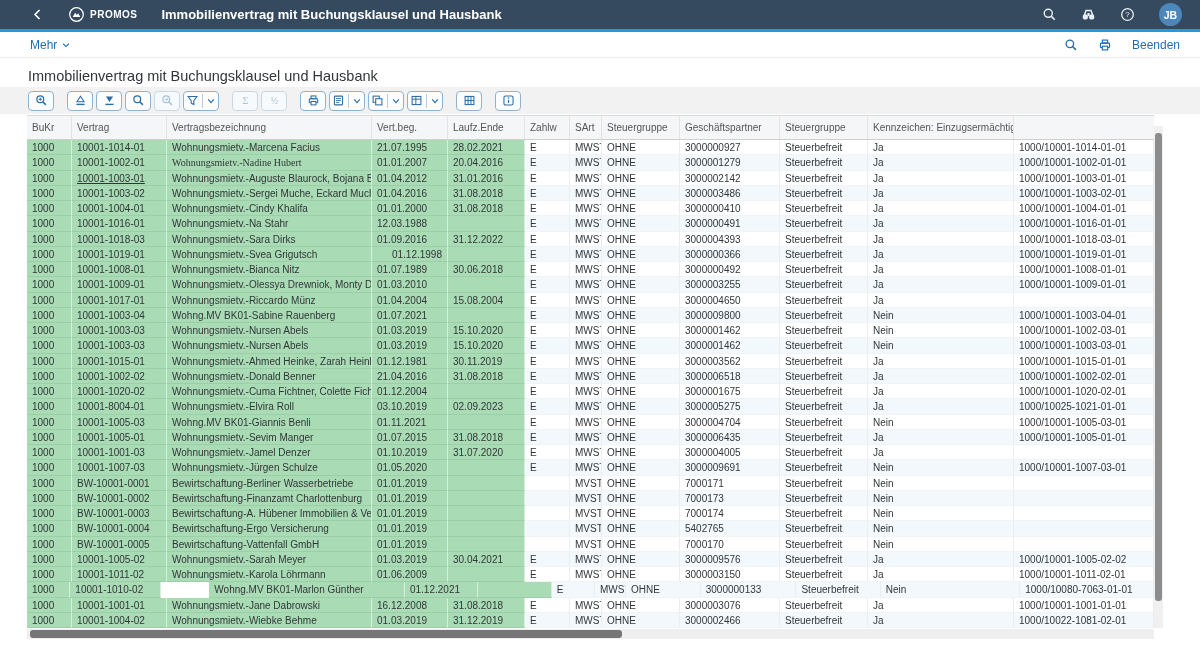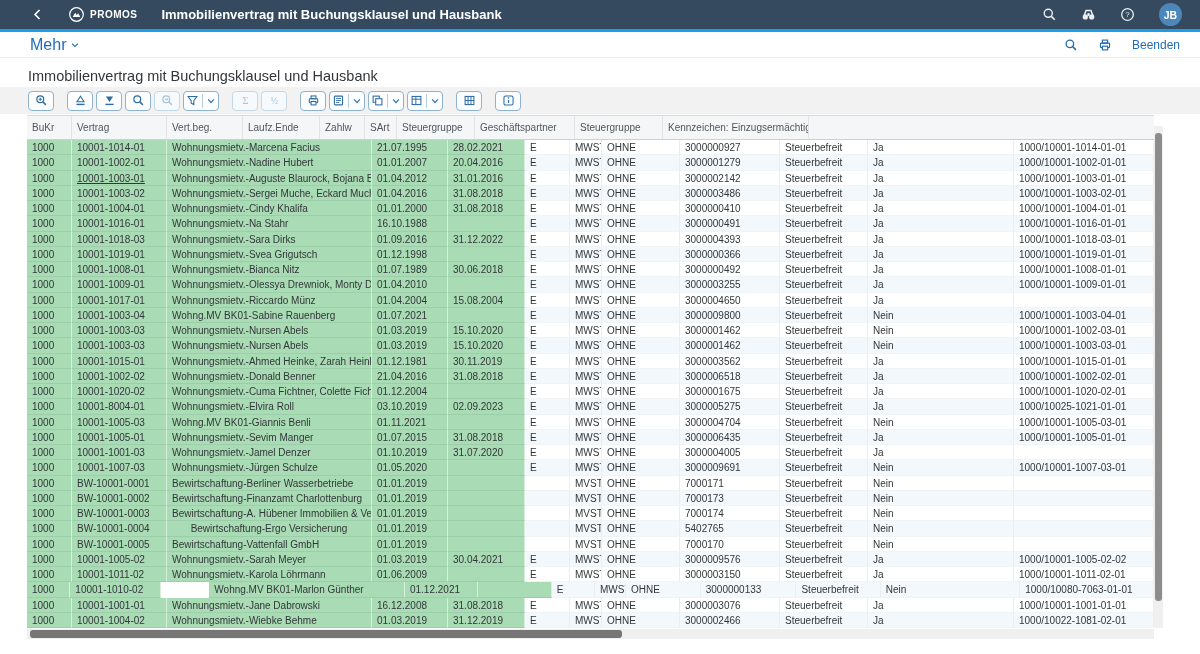--- a/index.html
+++ b/index.html
@@ -17,21 +17,21 @@
   .shell-right{margin-left:auto;display:flex;align-items:center;gap:24px;margin-right:18px;}
   .shell-ic{display:flex;align-items:center;cursor:pointer;}
   .shell-ic svg{width:15px;height:15px;}
   .avatar{width:23px;height:23px;border-radius:50%;background:#4d86b9;color:#fff;
           font-size:10.5px;font-weight:700;display:flex;align-items:center;justify-content:center;cursor:pointer;}
   .accent{position:absolute;top:29px;left:0;right:0;height:3px;background:#1a9ce8;}
   
   .menubar{position:absolute;top:32px;left:0;right:0;height:26px;background:#fff;
            border-bottom:1px solid #ececec;display:flex;align-items:center;
            padding:0 20px 0 30px;box-sizing:border-box;}
-  .mehr{color:#1f6cb4;font-size:16px;display:flex;align-items:center;gap:4px;cursor:pointer;}
+  .mehr{color:#1f6cb4;font-size:12px;display:flex;align-items:center;gap:4px;cursor:pointer;}
   .mehr svg{width:10px;height:10px;}
   .menu-right{margin-left:auto;display:flex;align-items:center;gap:20px;color:#1f6cb4;}
   .menu-ic svg{width:14px;height:14px;display:block;}
   .beenden{font-size:12px;color:#1f6cb4;cursor:pointer;}
   
   .page-title{position:absolute;top:68px;left:28px;font-size:14.5px;color:#32363a;}
   
   .toolbar{position:absolute;top:87px;left:0;right:0;height:27px;background:#f2f2f2;
            display:flex;align-items:center;padding-left:28px;box-sizing:border-box;}
   .tbtn{height:20px;min-width:26px;background:#fbfdfe;border:1px solid #8fb2cf;border-radius:4px;
@@ -277,20 +277,21 @@
             <line x1="8" y1="7.2" x2="8" y2="11" stroke="currentColor" stroke-width="1.5"></line>
             <circle cx="8" cy="5" r="0.95" fill="currentColor"></circle>
           </svg>
         </span>
       </div>
     </div>
 
   <div class="thead" id="thead">
       <div class="hcell" style="width: 45px;">BuKr</div>
       <div class="hcell" style="width: 95px;">Vertrag</div>
+      <div class="hcell" style="width: 205px;">Vertragsbezeichnung</div>
       <div class="hcell" style="width: 76px;">Vert.beg.</div>
       <div class="hcell" style="width: 77px;">Laufz.Ende</div>
       <div class="hcell" style="width: 45px;">Zahlw</div>
       <div class="hcell" style="width: 32px;">SArt</div>
       <div class="hcell" style="width: 78px;">Steuergruppe</div>
       <div class="hcell" style="width: 100px;">Geschäftspartner</div>
       <div class="hcell" style="width: 88px;">Steuergruppe</div>
       <div class="hcell" style="width: 146px;">Kennzeichen: Einzugsermächtigung</div>
     </div>
   <div class="tbody" id="tbody">
@@ -304,21 +305,21 @@
         <div class="tcell" style="width: 32px;">MWST</div>
         <div class="tcell" style="width: 78px;">OHNE</div>
         <div class="tcell" style="width: 100px;">3000000927</div>
         <div class="tcell" style="width: 88px;">Steuerbefreit</div>
         <div class="tcell" style="width: 146px;">Ja</div>
         <div class="tcell" style="width: 140px;">1000/10001-1014-01-01</div>
       </div>
       <div class="trow stripe">
         <div class="tcell green" style="width: 45px;">1000</div>
         <div class="tcell green" style="width: 95px;">10001-1002-01</div>
-        <div class="tcell green" style="width: 205px;">Wohnungsmietv.-Nadine Hubert</div>
+        <div class="tcell green" style="width: 205px; font-family: Liberation Serif, serif;">Wohnungsmietv.-Nadine Hubert</div>
         <div class="tcell green" style="width: 76px;">01.01.2007</div>
         <div class="tcell green" style="width: 77px;">20.04.2016</div>
         <div class="tcell" style="width: 45px;">E</div>
         <div class="tcell" style="width: 32px;">MWST</div>
         <div class="tcell" style="width: 78px;">OHNE</div>
         <div class="tcell" style="width: 100px;">3000001279</div>
         <div class="tcell" style="width: 88px;">Steuerbefreit</div>
         <div class="tcell" style="width: 146px;">Ja</div>
         <div class="tcell" style="width: 140px;">1000/10001-1002-01-01</div>
       </div>
@@ -361,21 +362,21 @@
         <div class="tcell" style="width: 78px;">OHNE</div>
         <div class="tcell" style="width: 100px;">3000000410</div>
         <div class="tcell" style="width: 88px;">Steuerbefreit</div>
         <div class="tcell" style="width: 146px;">Ja</div>
         <div class="tcell" style="width: 140px;">1000/10001-1004-01-01</div>
       </div>
       <div class="trow stripe">
         <div class="tcell green" style="width: 45px;">1000</div>
         <div class="tcell green" style="width: 95px;">10001-1016-01</div>
         <div class="tcell green" style="width: 205px;">Wohnungsmietv.-Na Stahr</div>
-        <div class="tcell green" style="width: 76px;">16.10.1988</div>
+        <div class="tcell green" style="width: 76px;">12.03.1988</div>
         <div class="tcell green" style="width: 77px;"></div>
         <div class="tcell" style="width: 45px;">E</div>
         <div class="tcell" style="width: 32px;">MWST</div>
         <div class="tcell" style="width: 78px;">OHNE</div>
         <div class="tcell" style="width: 100px;">3000000491</div>
         <div class="tcell" style="width: 88px;">Steuerbefreit</div>
         <div class="tcell" style="width: 146px;">Ja</div>
         <div class="tcell" style="width: 140px;">1000/10001-1016-01-01</div>
       </div>
       <div class="trow">
@@ -389,21 +390,21 @@
         <div class="tcell" style="width: 78px;">OHNE</div>
         <div class="tcell" style="width: 100px;">3000004393</div>
         <div class="tcell" style="width: 88px;">Steuerbefreit</div>
         <div class="tcell" style="width: 146px;">Ja</div>
         <div class="tcell" style="width: 140px;">1000/10001-1018-03-01</div>
       </div>
       <div class="trow stripe">
         <div class="tcell green" style="width: 45px;">1000</div>
         <div class="tcell green" style="width: 95px;">10001-1019-01</div>
         <div class="tcell green" style="width: 205px;">Wohnungsmietv.-Svea Grigutsch</div>
-        <div class="tcell green" style="width: 76px;">01.12.1998</div>
+        <div class="tcell green" style="width: 76px; text-align: right;">01.12.1998</div>
         <div class="tcell green" style="width: 77px;"></div>
         <div class="tcell" style="width: 45px;">E</div>
         <div class="tcell" style="width: 32px;">MWST</div>
         <div class="tcell" style="width: 78px;">OHNE</div>
         <div class="tcell" style="width: 100px;">3000000366</div>
         <div class="tcell" style="width: 88px;">Steuerbefreit</div>
         <div class="tcell" style="width: 146px;">Ja</div>
         <div class="tcell" style="width: 140px;">1000/10001-1019-01-01</div>
       </div>
       <div class="trow">
@@ -417,21 +418,21 @@
         <div class="tcell" style="width: 78px;">OHNE</div>
         <div class="tcell" style="width: 100px;">3000000492</div>
         <div class="tcell" style="width: 88px;">Steuerbefreit</div>
         <div class="tcell" style="width: 146px;">Ja</div>
         <div class="tcell" style="width: 140px;">1000/10001-1008-01-01</div>
       </div>
       <div class="trow stripe">
         <div class="tcell green" style="width: 45px;">1000</div>
         <div class="tcell green" style="width: 95px;">10001-1009-01</div>
         <div class="tcell green" style="width: 205px;">Wohnungsmietv.-Olessya Drewniok, Monty Drewniok</div>
-        <div class="tcell green" style="width: 76px;">01.04.2010</div>
+        <div class="tcell green" style="width: 76px;">01.03.2010</div>
         <div class="tcell green" style="width: 77px;"></div>
         <div class="tcell" style="width: 45px;">E</div>
         <div class="tcell" style="width: 32px;">MWST</div>
         <div class="tcell" style="width: 78px;">OHNE</div>
         <div class="tcell" style="width: 100px;">3000003255</div>
         <div class="tcell" style="width: 88px;">Steuerbefreit</div>
         <div class="tcell" style="width: 146px;">Ja</div>
         <div class="tcell" style="width: 140px;">1000/10001-1009-01-01</div>
       </div>
       <div class="trow">
@@ -640,21 +641,21 @@
         <div class="tcell" style="width: 32px;">MVST</div>
         <div class="tcell" style="width: 78px;">OHNE</div>
         <div class="tcell" style="width: 100px;">7000174</div>
         <div class="tcell" style="width: 88px;">Steuerbefreit</div>
         <div class="tcell" style="width: 146px;">Nein</div>
         <div class="tcell" style="width: 140px;"></div>
       </div>
       <div class="trow stripe">
         <div class="tcell green" style="width: 45px;">1000</div>
         <div class="tcell green" style="width: 95px;">BW-10001-0004</div>
-        <div class="tcell green" style="width: 205px; text-align: center;">Bewirtschaftung-Ergo Versicherung</div>
+        <div class="tcell green" style="width: 205px;">Bewirtschaftung-Ergo Versicherung</div>
         <div class="tcell green" style="width: 76px;">01.01.2019</div>
         <div class="tcell green" style="width: 77px;"></div>
         <div class="tcell" style="width: 45px;"></div>
         <div class="tcell" style="width: 32px;">MVST</div>
         <div class="tcell" style="width: 78px;">OHNE</div>
         <div class="tcell" style="width: 100px;">5402765</div>
         <div class="tcell" style="width: 88px;">Steuerbefreit</div>
         <div class="tcell" style="width: 146px;">Nein</div>
         <div class="tcell" style="width: 140px;"></div>
       </div>

